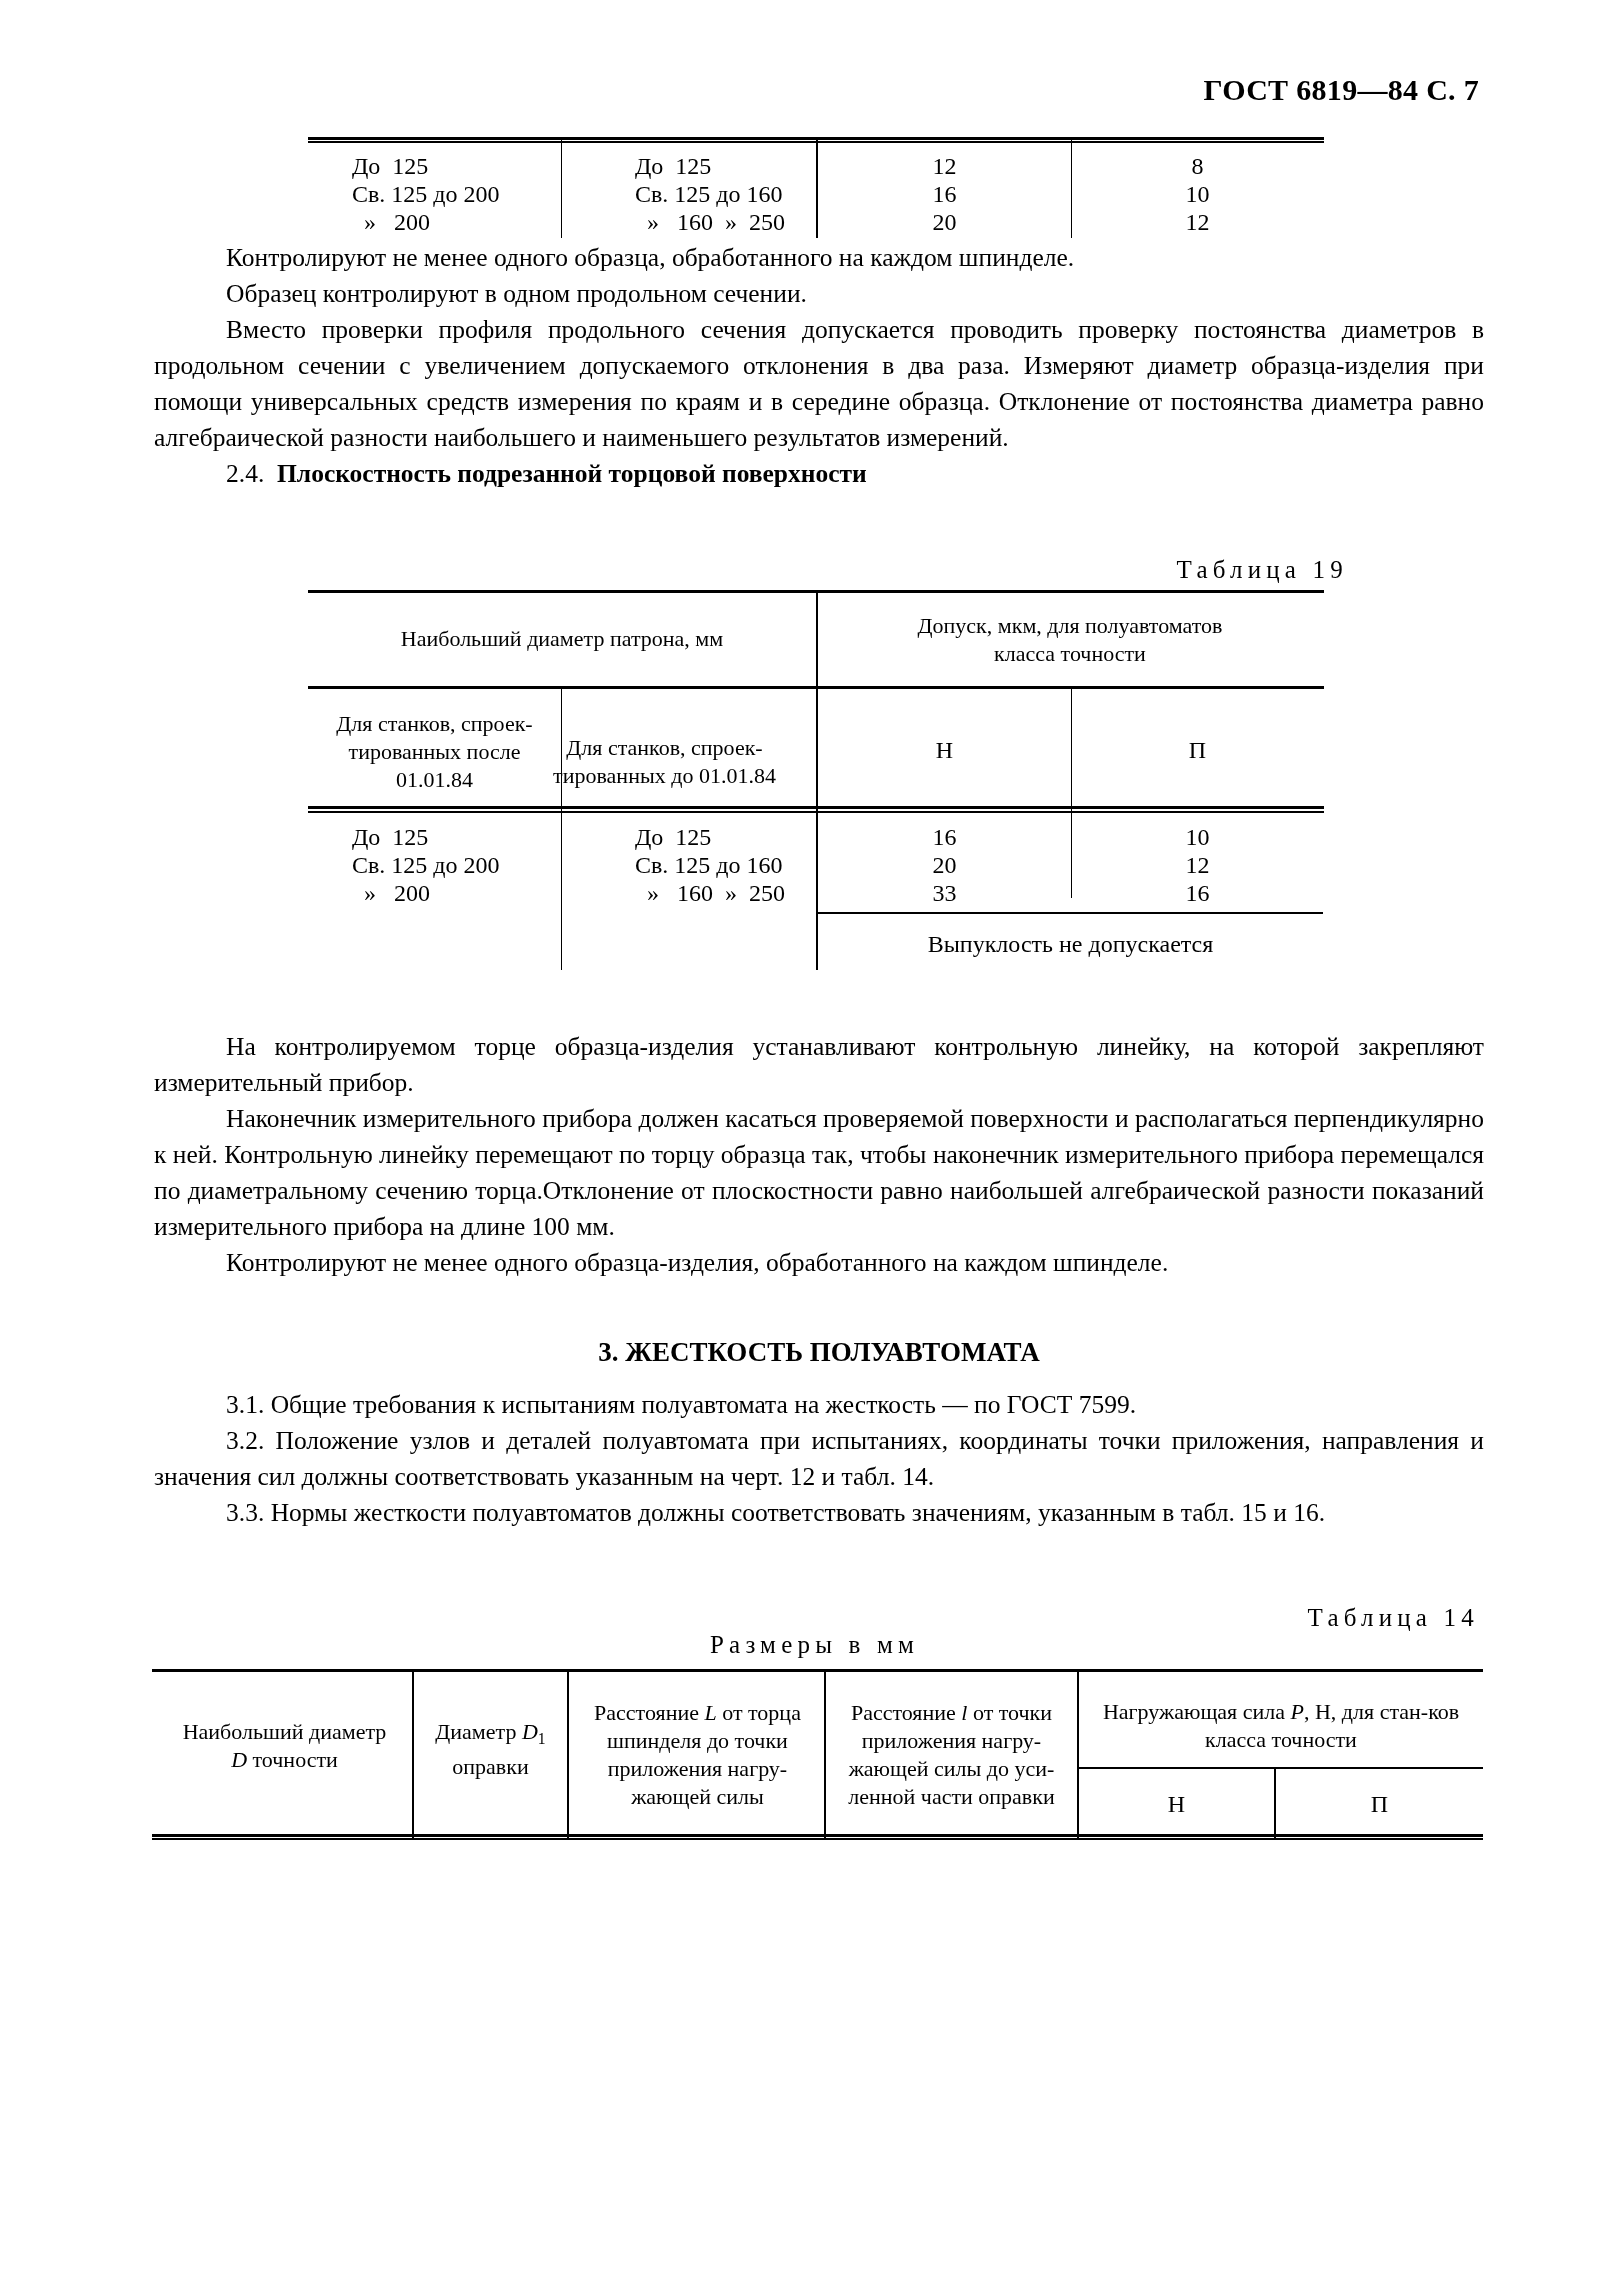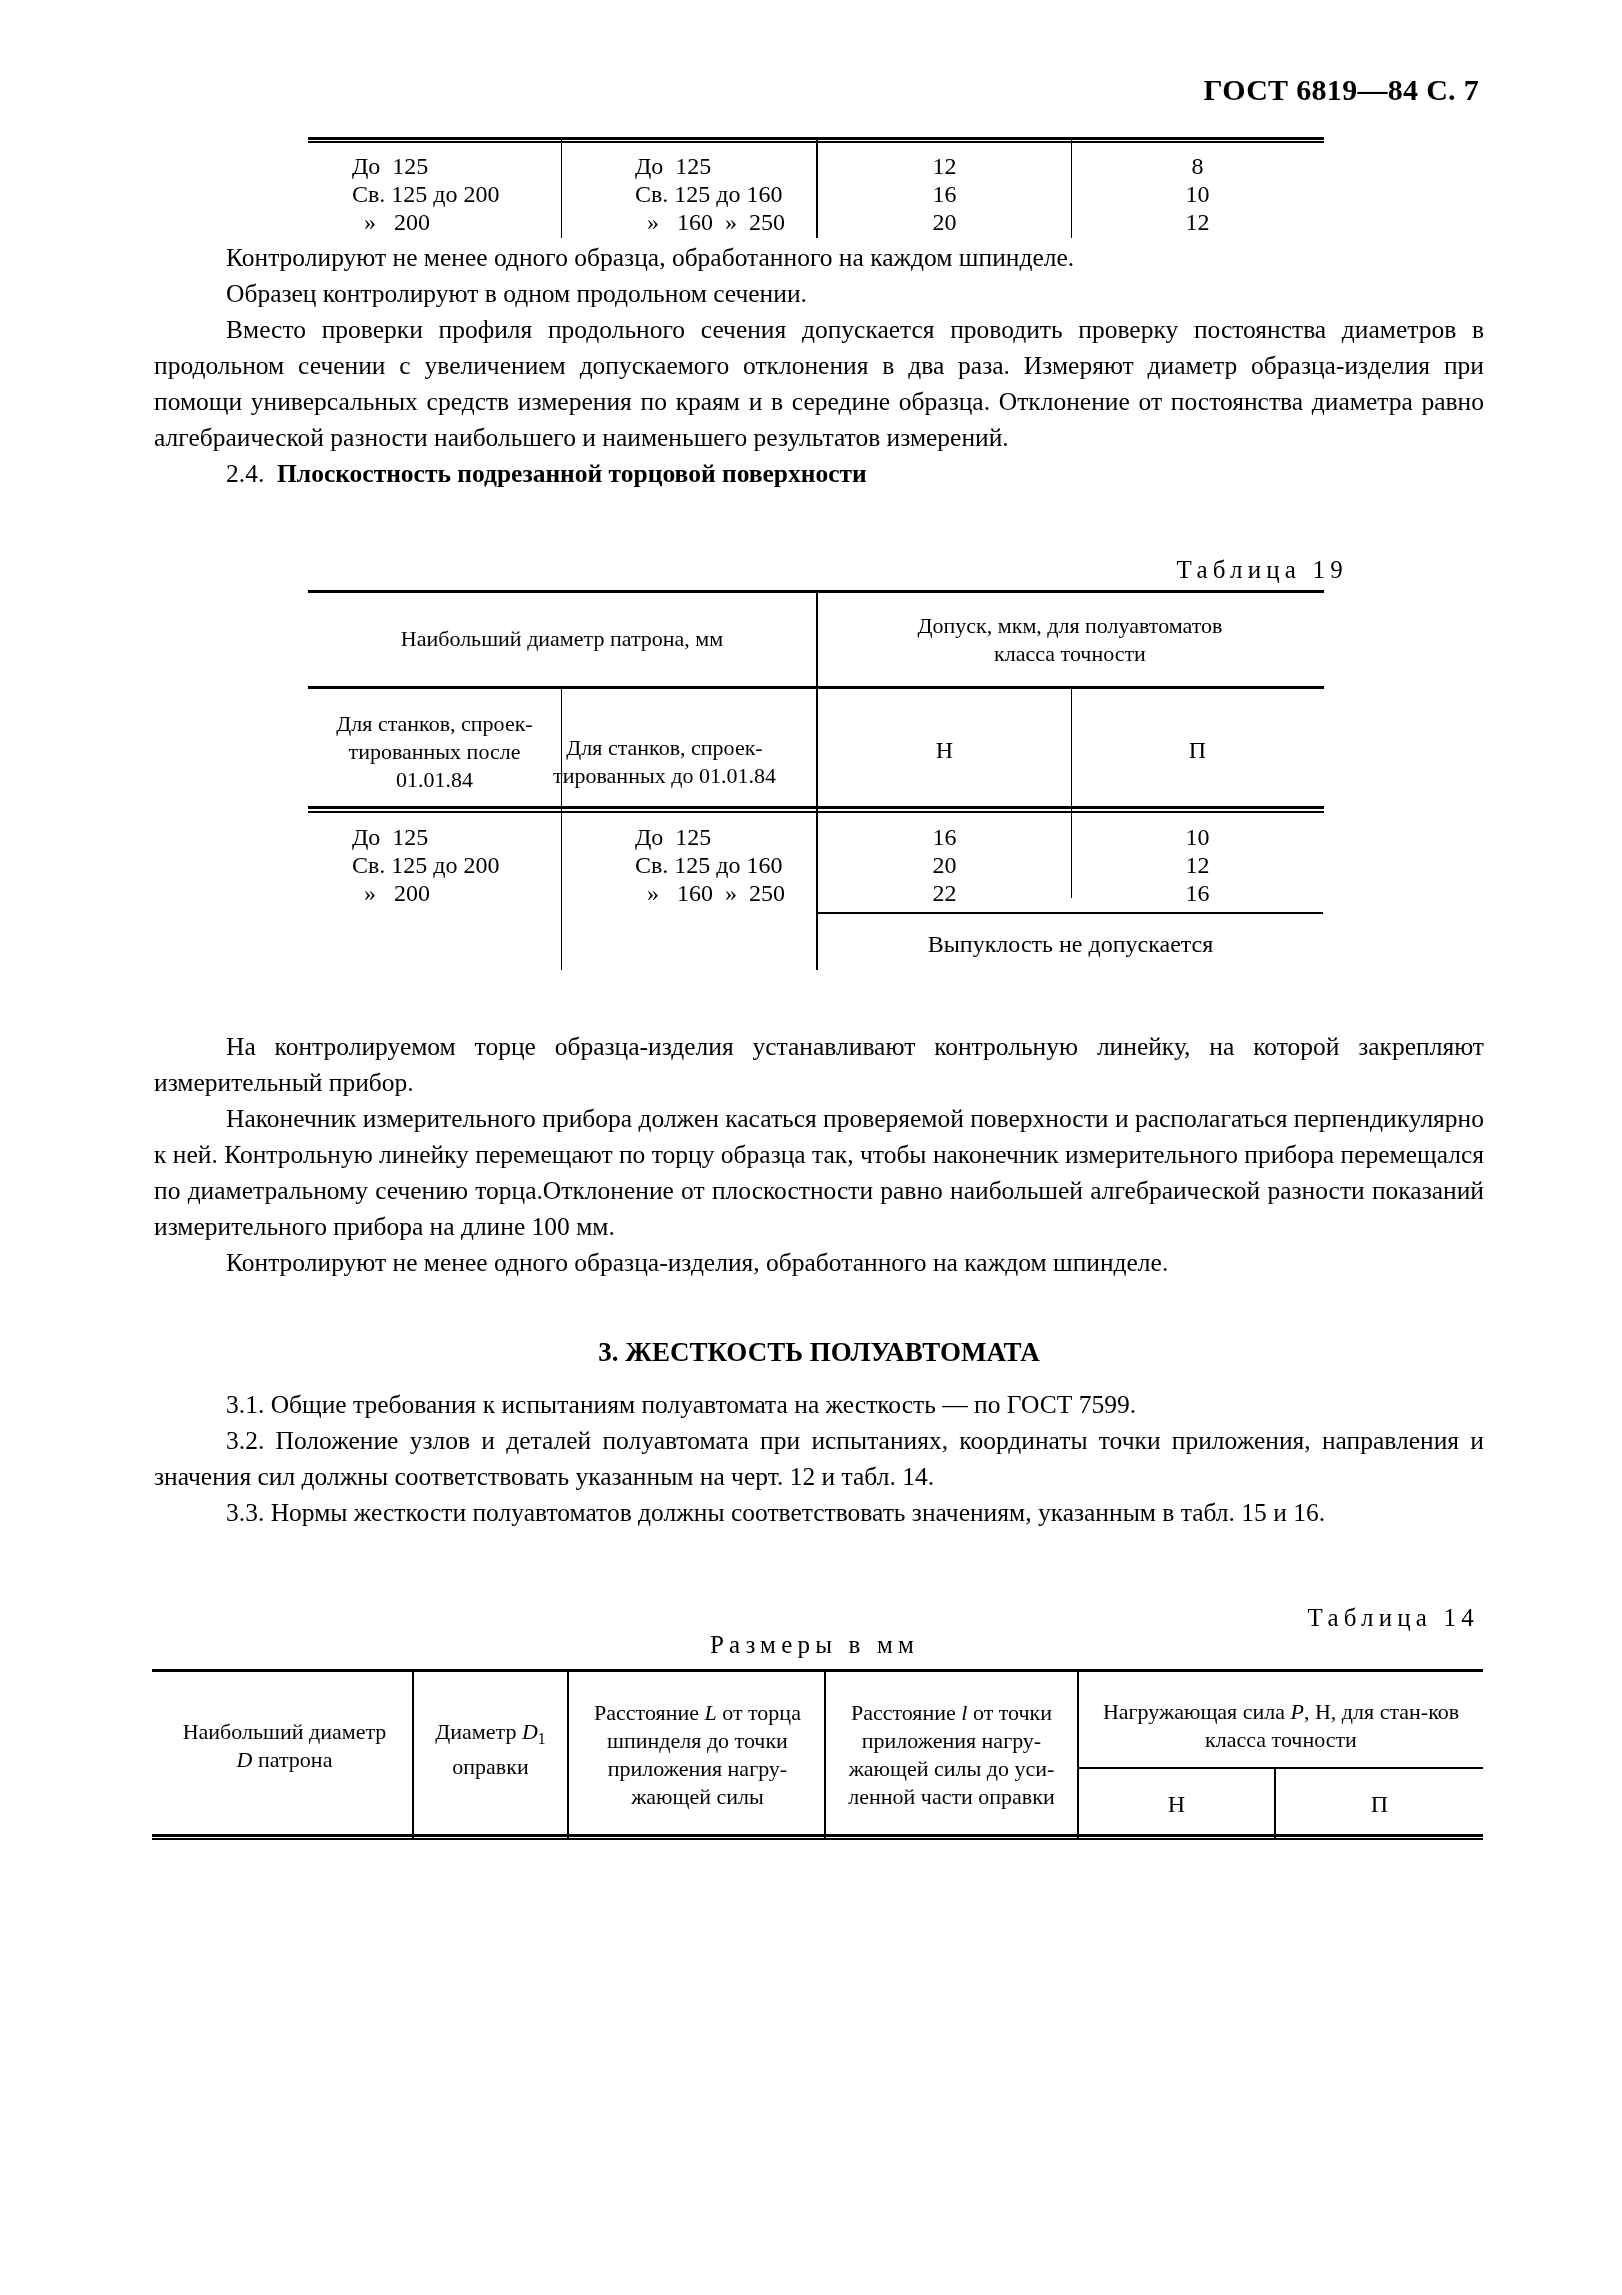--- a/index.html
+++ b/index.html
@@ -69,21 +69,21 @@
   <div class="cell" style="left:543px; width:243px; top:710px;margin-top:24px;">Для станков, спроек-тированных до 01.01.84</div>
   <div class="cell" style="left:818px; width:253px; top:736px; font-size:24px;">Н</div>
   <div class="cell" style="left:1072px; width:251px; top:736px; font-size:24px;">П</div>
   <div class="hline" style="left:308px; top:806px; width:1016px; height:2.6px;"></div>
   <div class="hline" style="left:308px; top:811px; width:1016px; height:2px;"></div>
   <div class="cell-l" style="left:352px; top:823px;"><div>До  125</div><div>Св. 125 до 200</div><div>  »   200</div></div>
   <div class="cell-l" style="left:635px; top:823px;"><div>До  125</div><div>Св. 125 до 160</div><div>  »   160  »  250</div></div>
   <div class="num" style="left:818px; width:253px; top:823px;">
       <div>16</div>
       <div>20</div>
-      <div>22</div>
+      <div>33</div>
     </div>
   <div class="num" style="left:1072px; width:251px; top:823px;">
       <div>10</div>
       <div>12</div>
       <div>16</div>
     </div>
   <div class="hline" style="left:816px; top:912px; width:507px; height:2px;"></div>
   <div class="cell" style="left:818px; width:505px; top:930px; font-size:24px;">Выпуклость не допускается</div>
 </div>
 
@@ -102,21 +102,21 @@
 
 <div class="abs spaced" style="right:143px; top:1604px; font-size:25px;">Таблица 14</div>
 <div class="abs spaced" style="left:710px; top:1631px; font-size:25px;">Размеры в мм</div>
 <div>
   <div class="hline" style="left:152px; top:1669px; width:1331px; height:3.3px;"></div>
   <div class="vline" style="left:412px; top:1671px; width:2px; height:169px;"></div>
   <div class="vline" style="left:567px; top:1671px; width:2px; height:169px;"></div>
   <div class="vline" style="left:824px; top:1671px; width:2px; height:169px;"></div>
   <div class="vline" style="left:1077px; top:1671px; width:2px; height:169px;"></div>
   <div class="cell" style="left:157px; width:255px; top:1718px;">
-    <span>Наибольший диаметр</span><br><i>D</i><span> патрона</span>
+    <span>Наибольший диаметр</span><br><i>D</i><span> точности</span>
   </div>
   <div class="cell" style="left:414px; width:153px; top:1718px;">
     <span>Диаметр </span><i>D</i><sub>1</sub><br><span>оправки</span>
   </div>
   <div class="cell" style="left:572px; width:251px; top:1699px;">
     <span>Расстояние </span><i>L</i><span> от торца шпинделя до точки приложения нагру-жающей силы</span>
   </div>
   <div class="cell" style="left:828px; width:247px; top:1699px;">
     <span>Расстояние </span><i>l</i><span> от точки приложения нагру-жающей силы до уси-ленной части оправки</span>
   </div>

